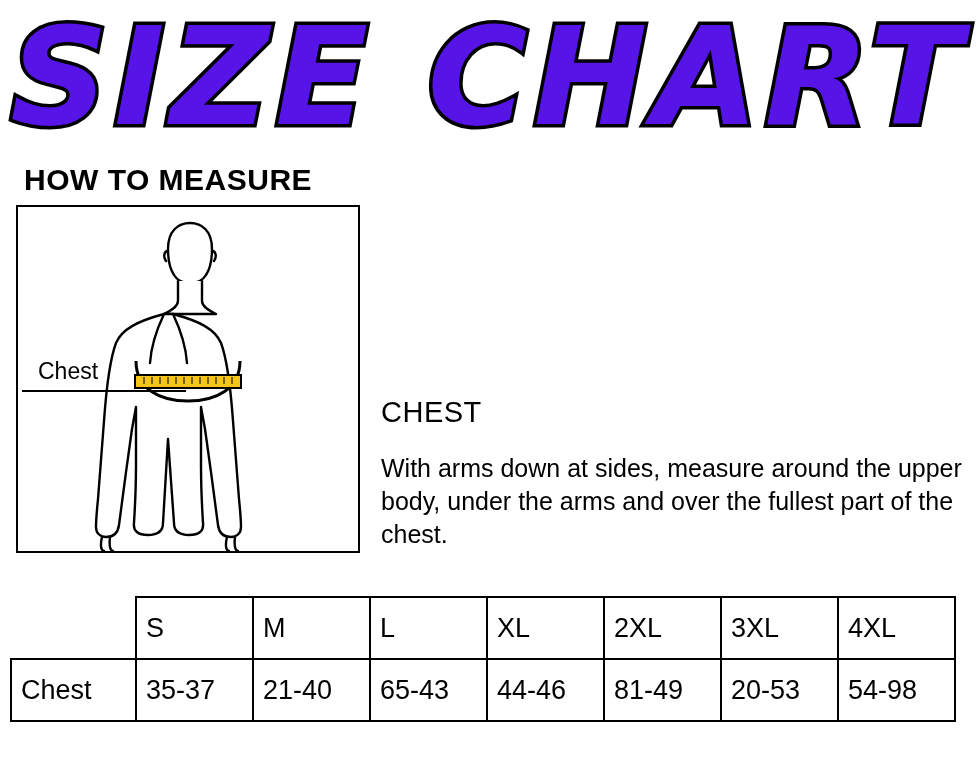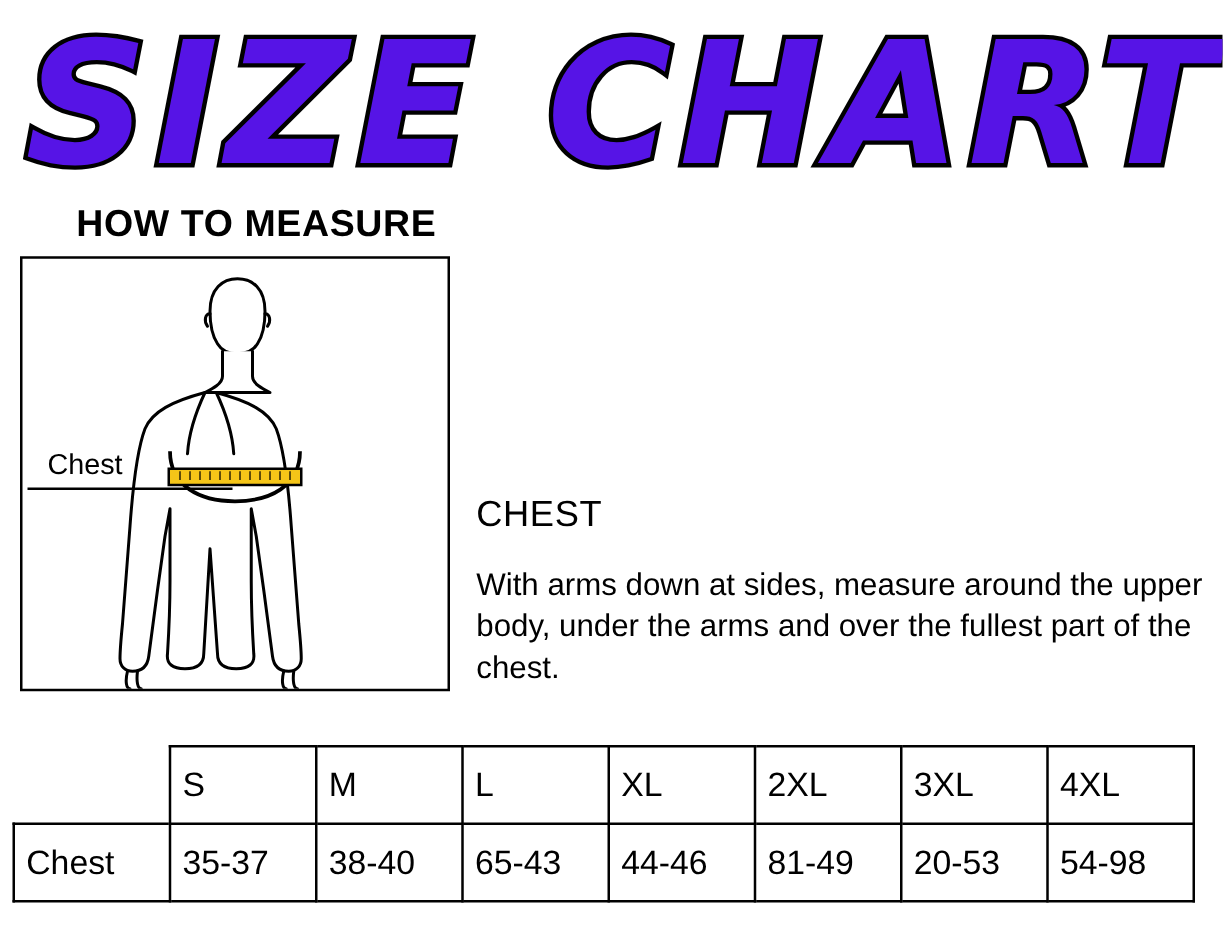--- a/index.html
+++ b/index.html
@@ -13,24 +13,23 @@
     position: relative;
     font-family: "Liberation Sans", sans-serif;
     color: #000000;
     overflow: hidden;
   }
 
   
   .title-wrap {
     position: absolute;
     left: 0;
-    top: 15px;
+    top: 8px;
     width: 838px;
     height: 150px;
-    margin-left: 10px;
   }
   .title-text {
     position: absolute;
     left: 0;
     top: -6px;
     width: 978px;
     text-align: center;
     font-family: "DejaVu Sans", sans-serif;
     font-weight: bold;
     font-style: italic;
@@ -44,21 +43,20 @@
   }
 
   
   .how-to {
     position: absolute;
     left: 24px;
     top: 163px;
     font-size: 30px;
     font-weight: bold;
     letter-spacing: 0.5px;
-    margin-left: 37px;
   }
 
   
   .figure-box {
     position: absolute;
     left: 16px;
     top: 205px;
     width: 344px;
     height: 348px;
     border: 2px solid #000000;
@@ -190,21 +188,21 @@
     <td class="col-size">M</td>
     <td class="col-size">L</td>
     <td class="col-size">XL</td>
     <td class="col-size">2XL</td>
     <td class="col-size">3XL</td>
     <td class="col-size">4XL</td>
   </tr>
   <tr>
     <td class="col-label">Chest</td>
     <td class="col-size">35-37</td>
-    <td class="col-size">38-40</td>
+    <td class="col-size">21-40</td>
     <td class="col-size">65-43</td>
     <td class="col-size">44-46</td>
     <td class="col-size">81-49</td>
     <td class="col-size">20-53</td>
     <td class="col-size">54-98</td>
   </tr>
 </tbody>
   </table>
 
 </body></html>

